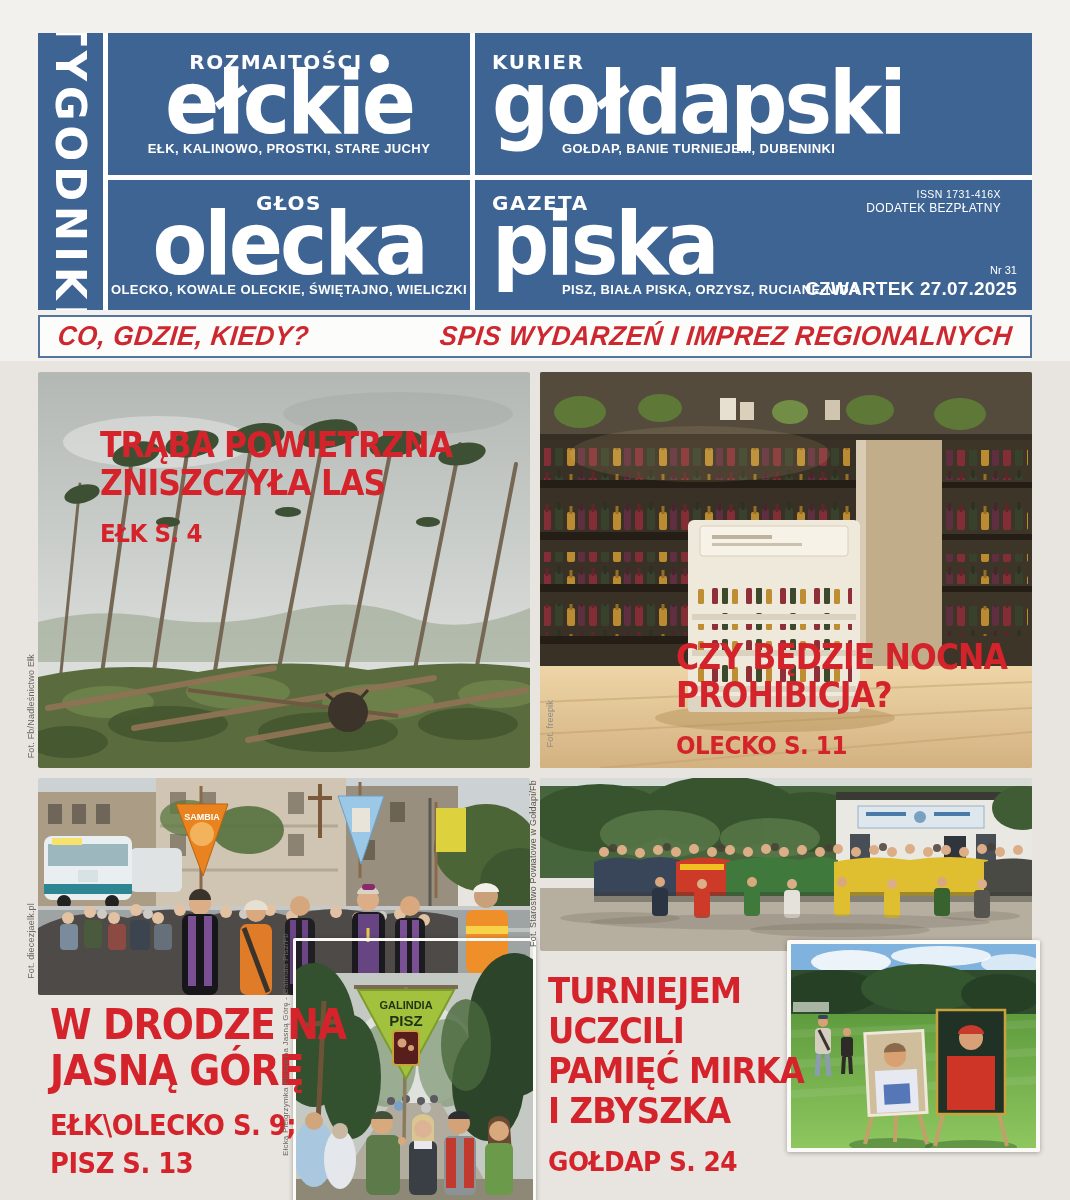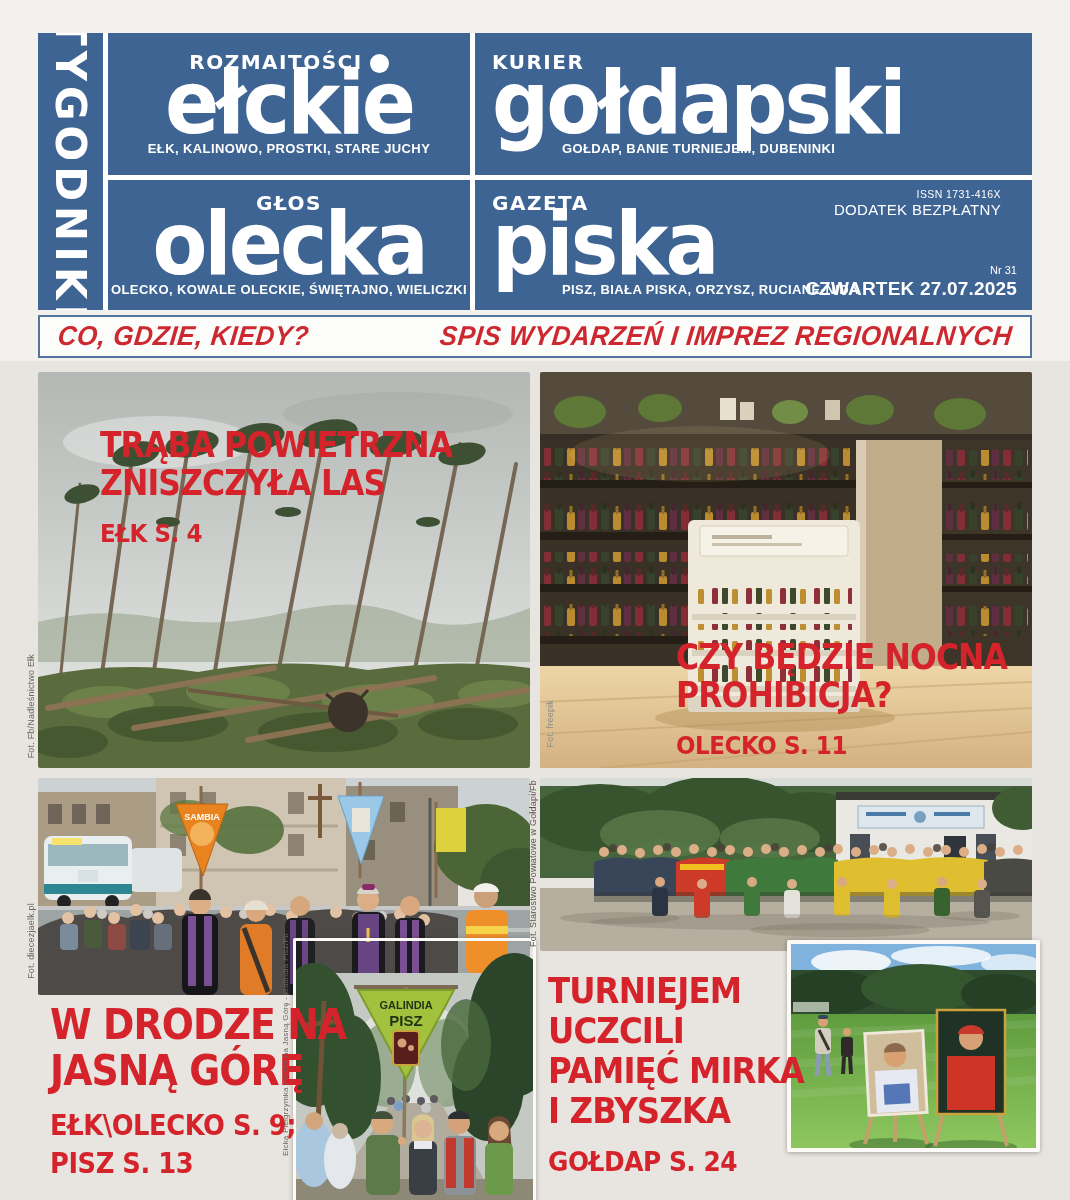--- a/index.html
+++ b/index.html
@@ -20,21 +20,21 @@
   .kickrow { display:flex; align-items:center; gap:7px; font-weight:700; font-size:20px;
              letter-spacing:1.5px; line-height:1; font-family:"DejaVu Sans", sans-serif; }
   .bigdot { width:19px; height:19px; border-radius:50%; background:#fff; display:inline-block; transform:translateY(2px); }
   .bigname { font-family:"DejaVu Sans", sans-serif; font-weight:700; font-size:80px; line-height:.92;
              letter-spacing:-3px; transform:scaleY(1.1); margin-top:-6px; }
   .subline { font-weight:700; font-size:13px; letter-spacing:.4px; margin-top:2px; }
   .cell-left { align-items:flex-start; padding-left:17px; }
   .cell-left .subline { margin-left:70px; }
   .issue-top { position:absolute; right:31px; top:8px; text-align:right; line-height:1.25; }
   .issue-issn { font-size:10.5px; letter-spacing:.4px; }
-  .issue-sup { font-size:15px; font-weight:400; letter-spacing:.3px;margin-left:28px; }
+  .issue-sup { font-size:12px; font-weight:400; letter-spacing:.3px;margin-left:28px; }
   .issue-bottom { position:absolute; right:15px; bottom:8px; text-align:right; line-height:1.3; }
   .issue-nr { font-size:11px; }
   .issue-date { font-size:19px; font-weight:700; letter-spacing:.2px; }
 
   
   .ticker { position:absolute; left:38px; top:315px; width:994px; height:43px; background:#fcfcfa;
             border:2px solid #54749d; display:flex; align-items:center; justify-content:space-between;
             padding:0 18px; color:#cd2830; font-weight:700; font-style:italic; font-size:26px; }
   .ticker span { transform:skewX(-6deg) scaleY(1.05); letter-spacing:.5px; white-space:nowrap; }
 

